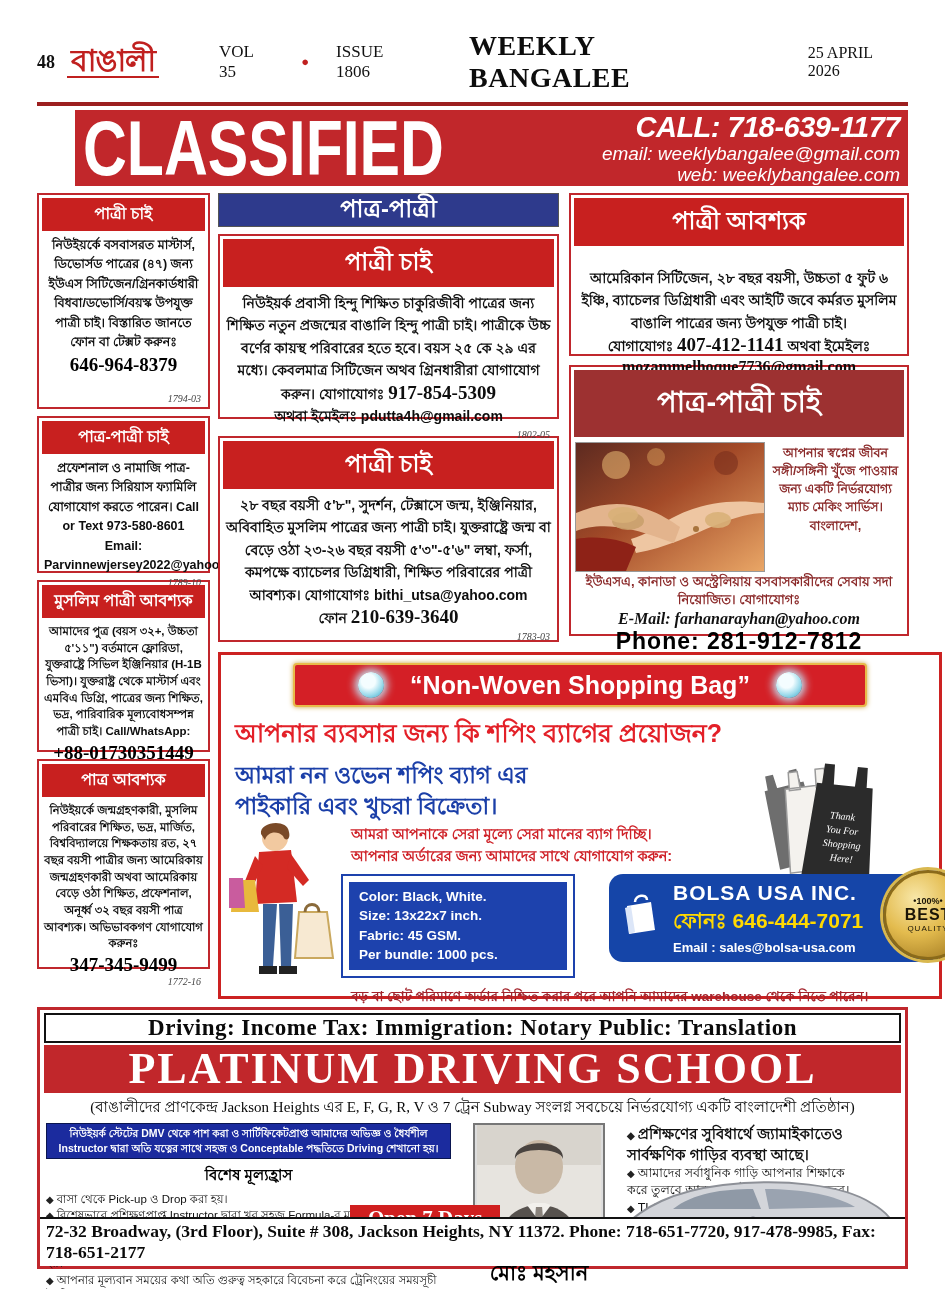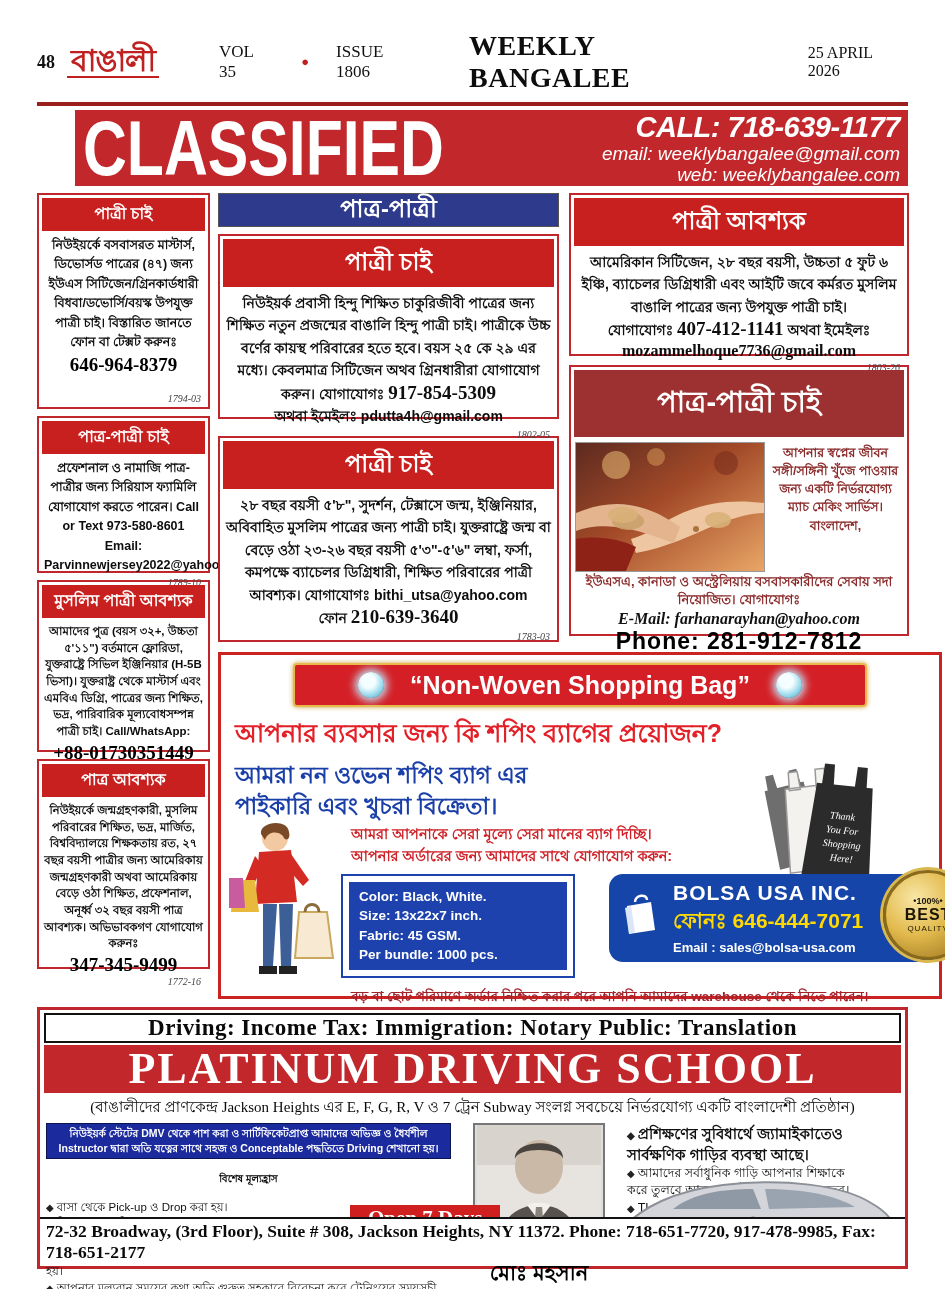--- a/index.html
+++ b/index.html
@@ -39,21 +39,21 @@
   .adL1{height:216px;margin-bottom:7px;}
   .adL2{height:157px;margin-bottom:7px;}
   .adL3{height:172px;margin-bottom:7px;}
   .adL4{height:210px;}
 
   .section-banner{background:#2e3a8c;border:1px solid #555;color:#fff;text-align:center;font-size:24px;font-weight:bold;padding:2px 0;height:34px;box-sizing:border-box;line-height:26px;}
   .adM1{height:185px;margin-top:7px;}
   .adM1 .ad-header,.adM2 .ad-header,.adR1 .ad-header{font-size:24px;padding:4px 0;}
   .adM1 .ad-body,.adM2 .ad-body,.adR1 .ad-body{font-size:14px;line-height:1.6;}
   .adM2{height:206px;margin-top:17px;}
-  .adR1{height:163px;margin-bottom:9px;}
+  .adR1{height:163px;margin-bottom:9px;gap:16px;}
   .contact-line{font-size:14px;font-weight:bold;}
   .contact-line .ph{font:bold 19px "Liberation Serif",serif;}
 
   
   .adR2{height:271px;}
   .mm-header{background:#9d3131;color:#fff;font-weight:bold;font-size:29px;margin:3px;padding:9px 0;}
   .mm-row{display:flex;padding:2px 4px 0;}
   .hands-img{width:188px;height:128px;flex:none;border:1px solid #999;overflow:hidden;}
   .mm-side{flex:1;font-size:12.5px;font-weight:bold;color:#8b2a2a;line-height:1.45;padding:2px 2px 0 5px;}
   .mm-below{font-size:13px;font-weight:bold;color:#8b2a2a;line-height:1.4;padding:1px 4px;}
@@ -88,21 +88,21 @@
   .pickup-blue{color:#1b3fa8;}
 
   
   .drive-ad{border:3px solid #c0272d;margin-top:8px;height:262px;box-sizing:border-box;position:relative;background:#fff;}
   .drive-services{border:2px solid #111;margin:3px 4px 0;font:bold 23px "Liberation Serif",serif;text-align:center;color:#0a0a0a;letter-spacing:0.5px;}
   .drive-name{background:#c1272b;margin:2px 4px 0;color:#fff;font:bold 44px "Liberation Serif",serif;text-align:center;letter-spacing:2px;line-height:1.08;transform-origin:center;}
   .drive-sub{font:15px "Liberation Serif",serif;text-align:center;color:#0a0a0a;padding:2px 0 1px;}
   .drive-body{display:flex;padding:2px 6px 0;gap:8px;}
   .d-left{width:405px;flex:none;}
   .d-intro{background:#1b2b9e;border:1px solid #0a154f;color:#fff;font-size:10.5px;font-weight:bold;text-align:center;line-height:1.45;padding:2px 4px;}
-  .d-discount{font-size:10px;font-weight:bold;text-align:center;color:#000;padding:12px 0;}
+  .d-discount{font-size:15px;font-weight:bold;text-align:center;color:#000;padding:4px 0;}
   .d-bullets{font-size:11.5px;color:#111;line-height:1.35;text-align:left;}
   .d-bullets .row{margin-bottom:1px;}
   .diamond{color:#222;font-size:10px;margin-right:3px;}
   .open7{position:absolute;left:310px;bottom:34px;background:#d01f1f;color:#fff;font:bold 21px "Liberation Serif",serif;padding:1px 18px;}
   .d-mid{width:160px;flex:none;text-align:center;}
   .owner-photo{width:128px;height:128px;border:2px solid #777;margin:0 auto;overflow:hidden;background:#ddd;}
   .owner-name{font-size:21px;font-weight:bold;color:#000;margin-top:2px;}
   .owner-title{font-size:12px;color:#111;}
   .d-right{flex:1;position:relative;}
   .d-rbullets{font-size:12.5px;color:#111;line-height:1.4;text-align:left;width:230px;}
@@ -148,21 +148,21 @@
       </div>
 
       <div class="ad adL2">
         <div class="ad-header">পাত্র-পাত্রী চাই</div>
         <div class="ad-body">প্রফেশনাল ও নামাজি পাত্র-পাত্রীর জন্য সিরিয়াস ফ্যামিলি যোগাযোগ করতে পারেন। Call or Text 973-580-8601 Email: Parvinnewjersey2022@yahoo.com</div>
         <div class="ad-ref">1789-10</div>
       </div>
 
       <div class="ad adL3">
         <div class="ad-header">মুসলিম পাত্রী আবশ্যক</div>
-        <div class="ad-body" style="font-size:11.5px;line-height:1.45">আমাদের পুত্র (বয়স ৩২+, উচ্চতা ৫'১১") বর্তমানে ফ্লোরিডা, যুক্তরাষ্ট্রে সিভিল ইঞ্জিনিয়ার (H-5B ভিসা)। যুক্তরাষ্ট্র থেকে মাস্টার্স এবং এমবিএ ডিগ্রি, পাত্রের জন্য শিক্ষিত, ভদ্র, পারিবারিক মূল্যবোধসম্পন্ন পাত্রী চাই। Call/WhatsApp:</div>
+        <div class="ad-body" style="font-size:11.5px;line-height:1.45">আমাদের পুত্র (বয়স ৩২+, উচ্চতা ৫'১১") বর্তমানে ফ্লোরিডা, যুক্তরাষ্ট্রে সিভিল ইঞ্জিনিয়ার (H-1B ভিসা)। যুক্তরাষ্ট্র থেকে মাস্টার্স এবং এমবিএ ডিগ্রি, পাত্রের জন্য শিক্ষিত, ভদ্র, পারিবারিক মূল্যবোধসম্পন্ন পাত্রী চাই। Call/WhatsApp:</div>
         <div class="ad-phone">+88-01730351449</div>
         <div class="ad-ref">1781-03</div>
       </div>
 
       <div class="ad adL4">
         <div class="ad-header">পাত্র আবশ্যক</div>
         <div class="ad-body" style="font-size:11.5px;line-height:1.45">নিউইয়র্কে জন্মগ্রহণকারী, মুসলিম পরিবারের শিক্ষিত, ভদ্র, মার্জিত, বিশ্ববিদ্যালয়ে শিক্ষকতায় রত, ২৭ বছর বয়সী পাত্রীর জন্য আমেরিকায় জন্মগ্রহণকারী অথবা আমেরিকায় বেড়ে ওঠা শিক্ষিত, প্রফেশনাল, অনূর্ধ্ব ৩২ বছর বয়সী পাত্র আবশ্যক। অভিভাবকগণ যোগাযোগ করুনঃ</div>
         <div class="ad-phone">347-345-9499</div>
         <div class="ad-ref">1772-16</div>
       </div>

